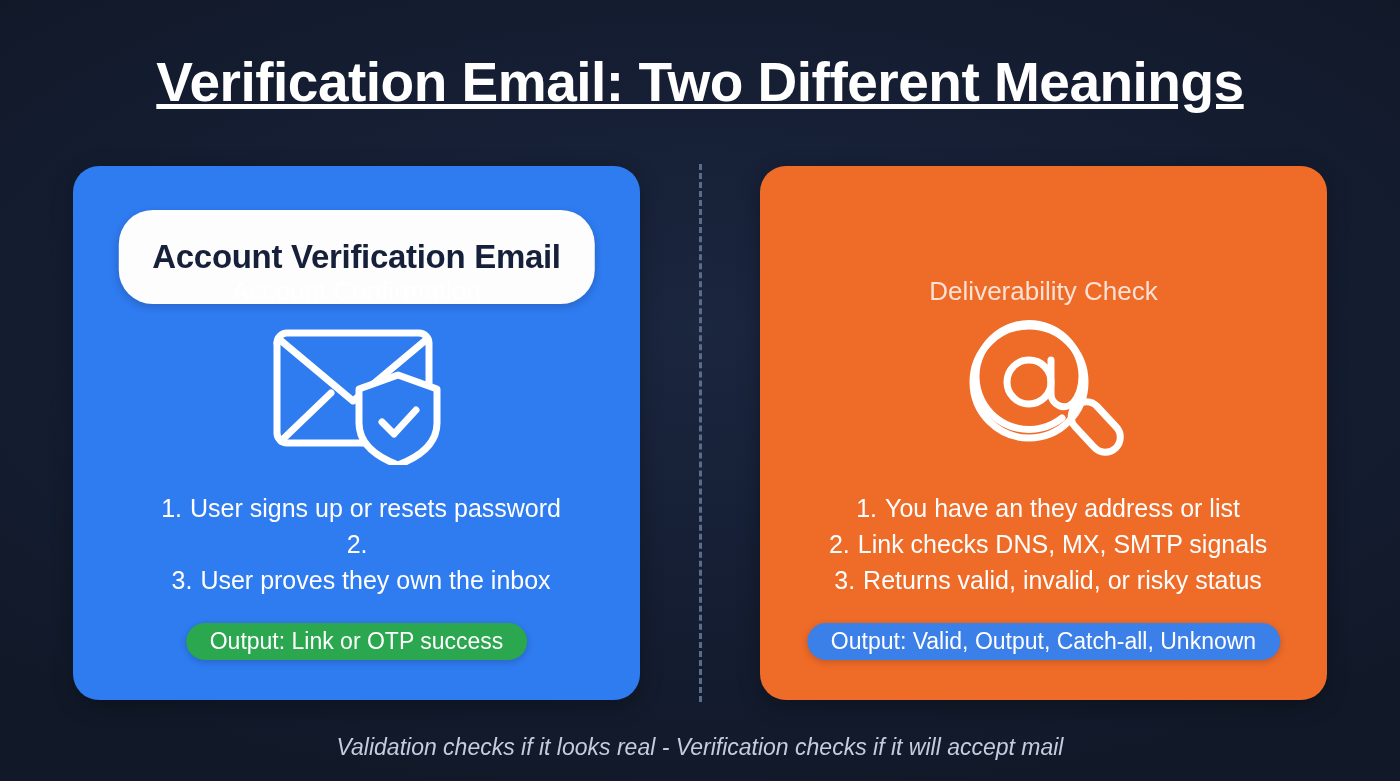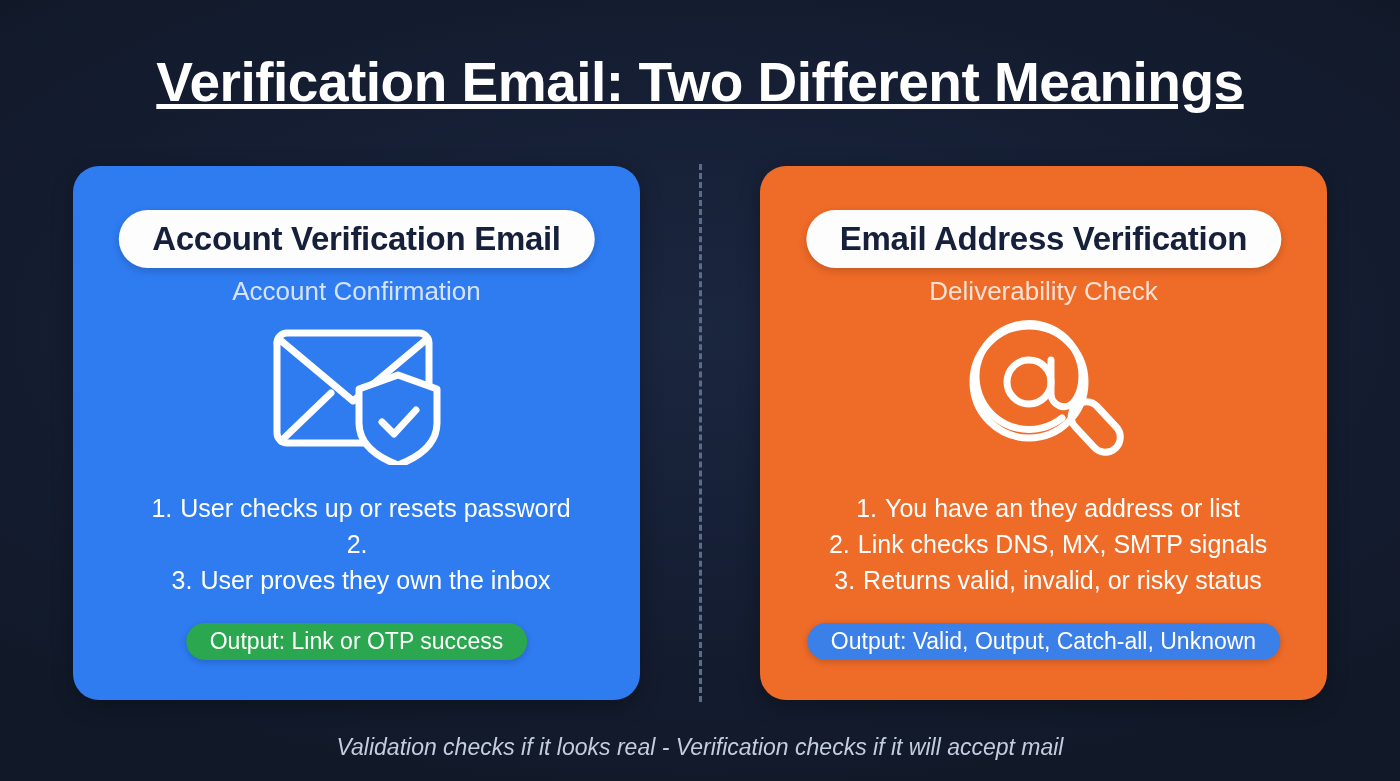--- a/index.html
+++ b/index.html
@@ -46,21 +46,21 @@
   }
   .card-left  { left:73px;  background:#2f7bf0; }
   .card-right { left:760px; background:#ef6b28; }
 
   .pill {
     position:absolute;
     top:44px; left:50%;
     transform:translateX(-50%);
     background:#fdfdfd;
     border-radius:34px;
-    padding:10px 34px;
+    padding:28px 34px;
     box-shadow:0 3px 9px rgba(0,0,0,0.17);
     white-space:nowrap;
   }
   .pill-text {
     font-size:33px;
     font-weight:bold;
     color:#16203a;
     letter-spacing:-0.3px;
   }
 
@@ -142,41 +142,38 @@
         <path d="M10 16 L84 78 L158 16" stroke="#ffffff" stroke-width="7" stroke-linecap="round" stroke-linejoin="round"></path>
         <path d="M12 118 L62 70" stroke="#ffffff" stroke-width="7" stroke-linecap="round" stroke-linejoin="round"></path>
         <path d="M129 52 L168 66 V100 c0 22 -18 34 -39 42 c-21 -8 -39 -20 -39 -42 V66 Z" fill="#2f7bf0" stroke="#ffffff" stroke-width="7" stroke-linejoin="round"></path>
         <path d="M113 99 L125 111 L147 87" stroke="#ffffff" stroke-width="7" stroke-linecap="round" stroke-linejoin="round"></path>
       </svg>
     </div>
 
     <div class="steps">
       <div class="step">
         <span class="step-num">1.</span>
-        <span>User checks up or resets password</span>
+        <span>User signs up or resets password</span>
       </div>
       <div class="step">
         <span class="step-num">2.</span>
       </div>
       <div class="step">
         <span class="step-num">3.</span>
         <span>User proves they own the inbox</span>
       </div>
     </div>
 
     <div class="badge badge-green">
       <span class="badge-text">Output: Link or OTP success</span>
     </div>
   </div>
 
   <div class="card card-right">
 
-    <div class="pill">
-      <span class="pill-text">Email Address Verification</span>
-    </div>
 
     <div class="subtitle">Deliverability Check</div>
 
     <div class="icon-wrap">
       <svg width="165" height="148" viewBox="0 0 165 148" fill="none">
         <circle cx="68" cy="62" r="56" stroke="#ffffff" stroke-width="7"></circle>
         <circle cx="68" cy="62" r="22" stroke="#ffffff" stroke-width="7"></circle>
         <path d="M90 40 V74 a13 13 0 0 0 22 9 c7 -8 9 -19 9 -27 a53 53 0 1 0 -20 42" stroke="#ffffff" stroke-width="7" stroke-linecap="round" stroke-linejoin="round"></path>
         <rect x="104" y="96" width="30" height="58" rx="15" transform="rotate(-43 104 96)" fill="none" stroke="#ffffff" stroke-width="7"></rect>
       </svg>

